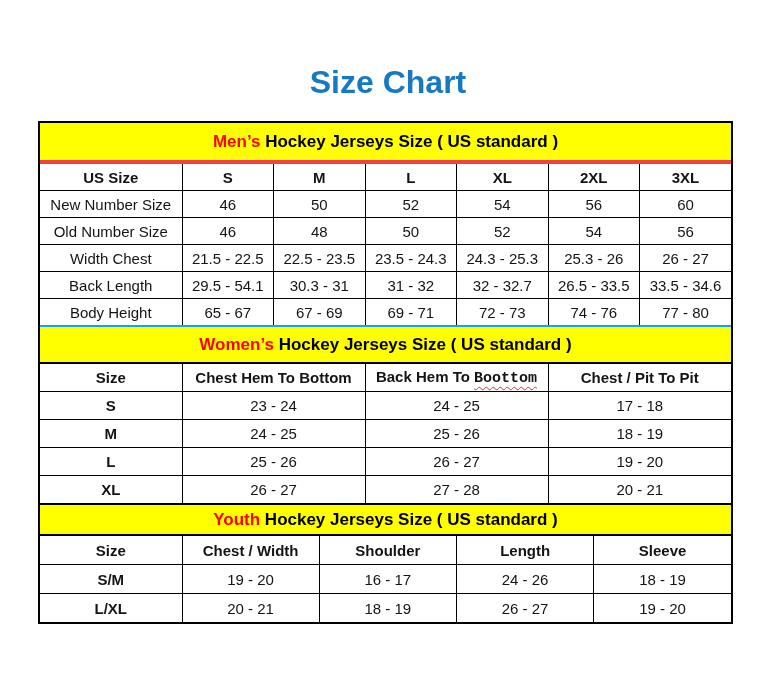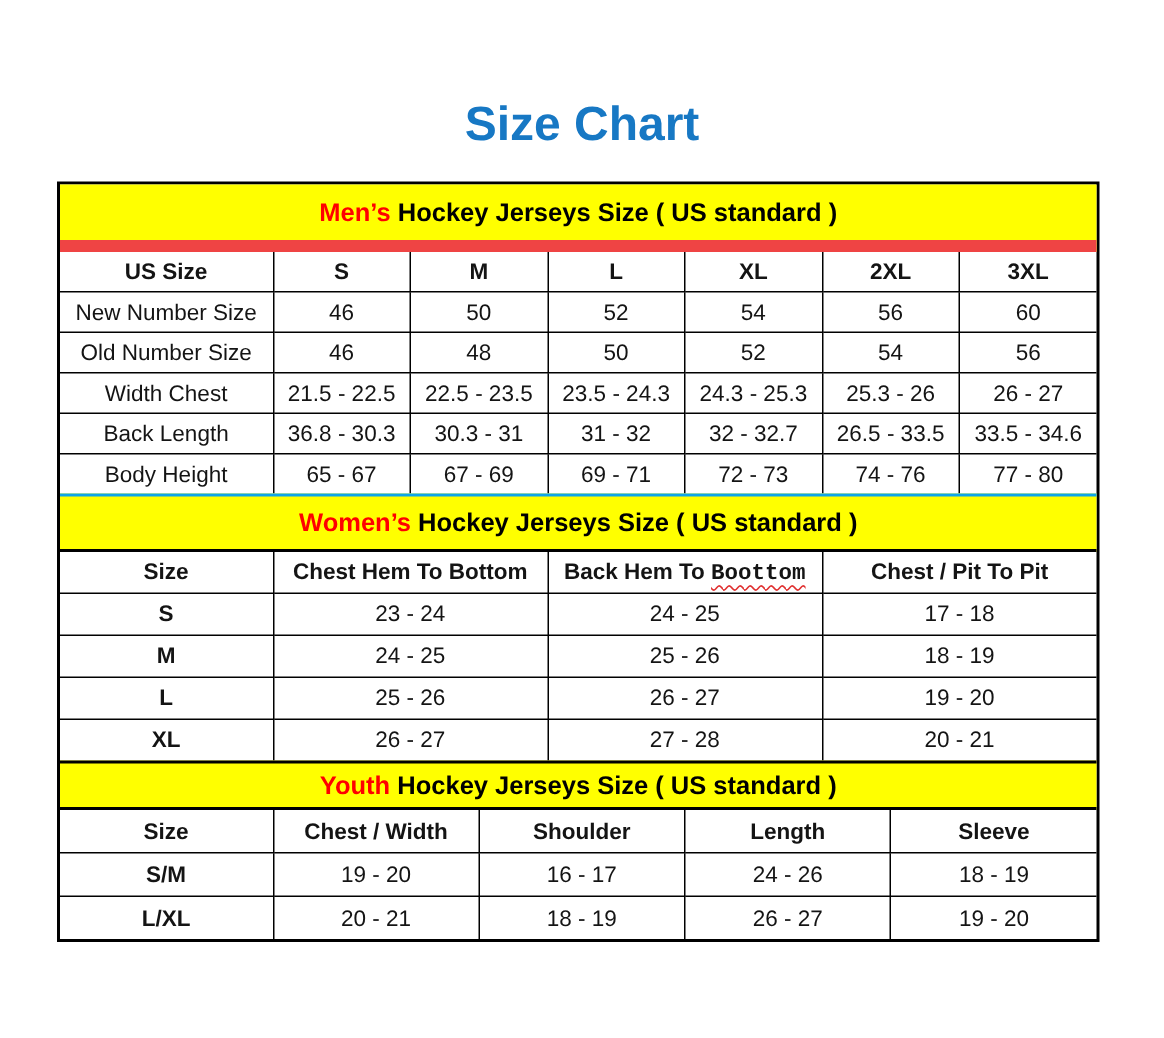--- a/index.html
+++ b/index.html
@@ -12,21 +12,21 @@
     font-size:32px; line-height:40px; font-weight:bold; color:#1778c4;
   }
   .chart-wrap {
     position:absolute; left:38px; top:121px; width:695px;
     border:2.5px solid #000; box-sizing:border-box; background:#fff;
   }
   .band {
     display:flex; align-items:center; justify-content:center;
     background:#ffff00; font-weight:bold; font-size:17px; color:#000;
   }
-  .band-men   { height:37px; border-bottom:8px solid #ef4444; }
+  .band-men   { height:37px; border-bottom:4px solid #ef4444; }
   .band-women { height:35px; border-top:2px solid #0ea5e9; border-bottom:2px solid #000; }
   .band-youth { height:29px; border-top:2px solid #000; border-bottom:2px solid #000; }
   .red { color:#ff0000; }
   table { width:100%; border-collapse:collapse; table-layout:fixed;border-radius:14px; }
   td {
     border:1.5px solid #000; text-align:center; vertical-align:middle;
     font-size:15px; padding:0 2px; overflow:hidden; white-space:nowrap;
   }
   tr td:first-child { border-left:none; }
   tr td:last-child  { border-right:none; }
@@ -91,21 +91,21 @@
       <td>Width Chest</td>
       <td>21.5 - 22.5</td>
       <td>22.5 - 23.5</td>
       <td>23.5 - 24.3</td>
       <td>24.3 - 25.3</td>
       <td>25.3 - 26</td>
       <td>26 - 27</td>
     </tr>
     <tr>
       <td>Back Length</td>
-      <td>36.8 - 30.3</td>
+      <td>29.5 - 54.1</td>
       <td>30.3 - 31</td>
       <td>31 - 32</td>
       <td>32 - 32.7</td>
       <td>26.5 - 33.5</td>
       <td>33.5 - 34.6</td>
     </tr>
     <tr>
       <td>Body Height</td>
       <td>65 - 67</td>
       <td>67 - 69</td>

